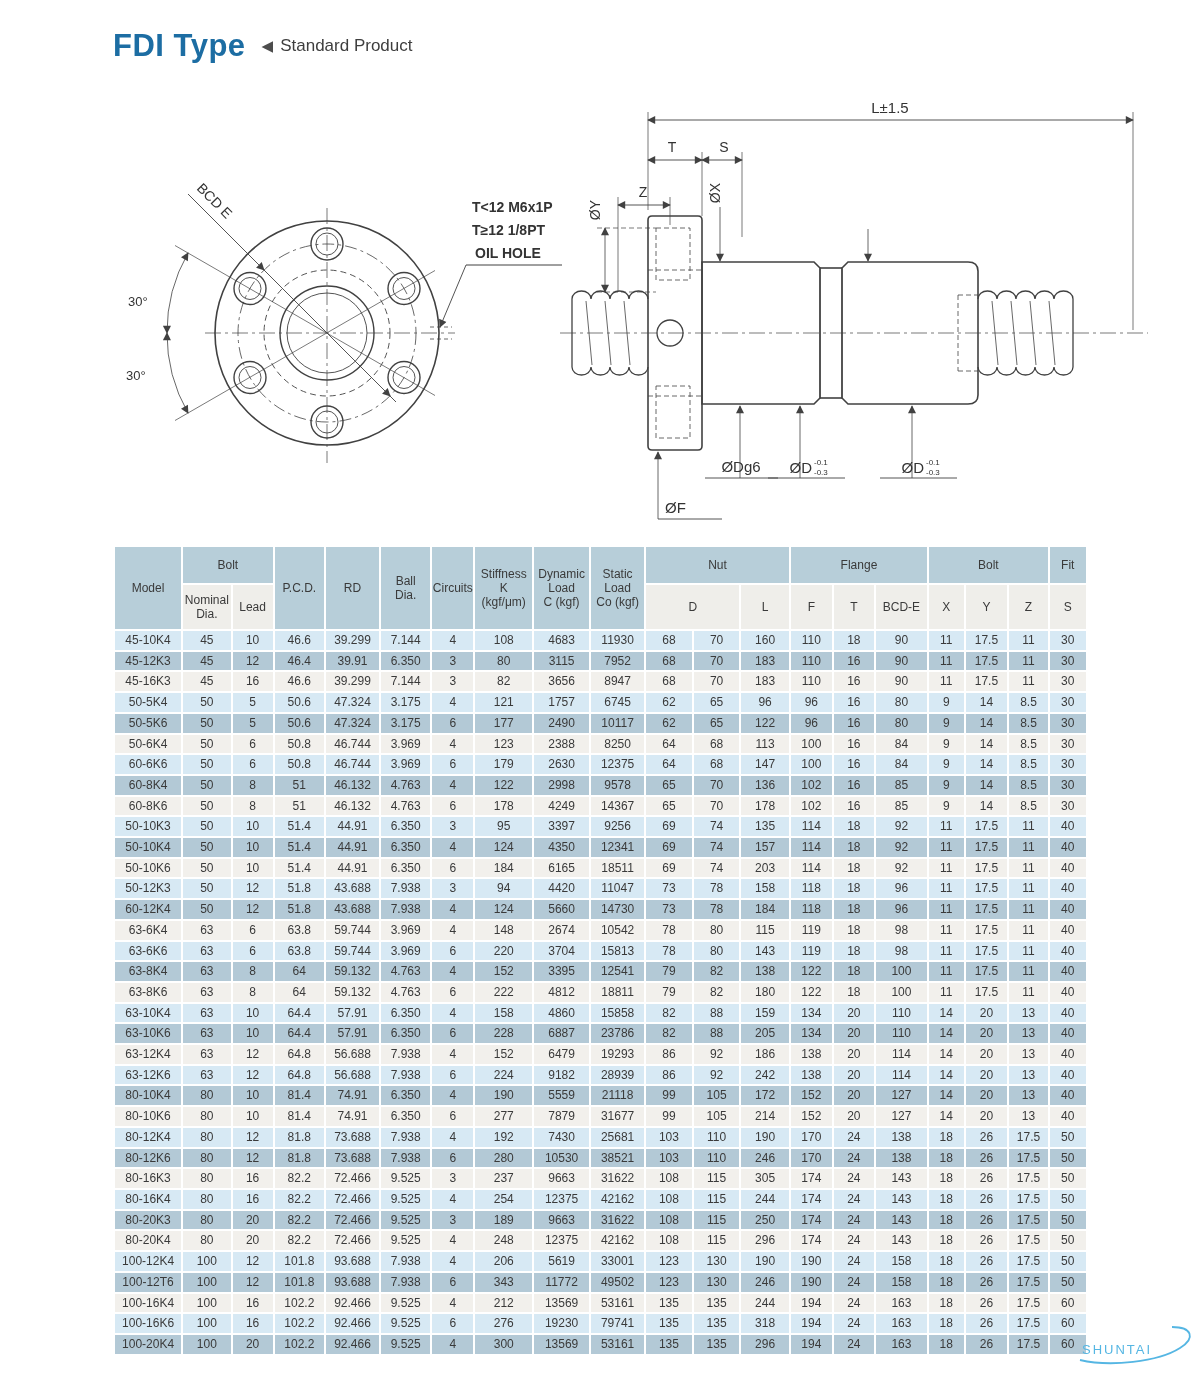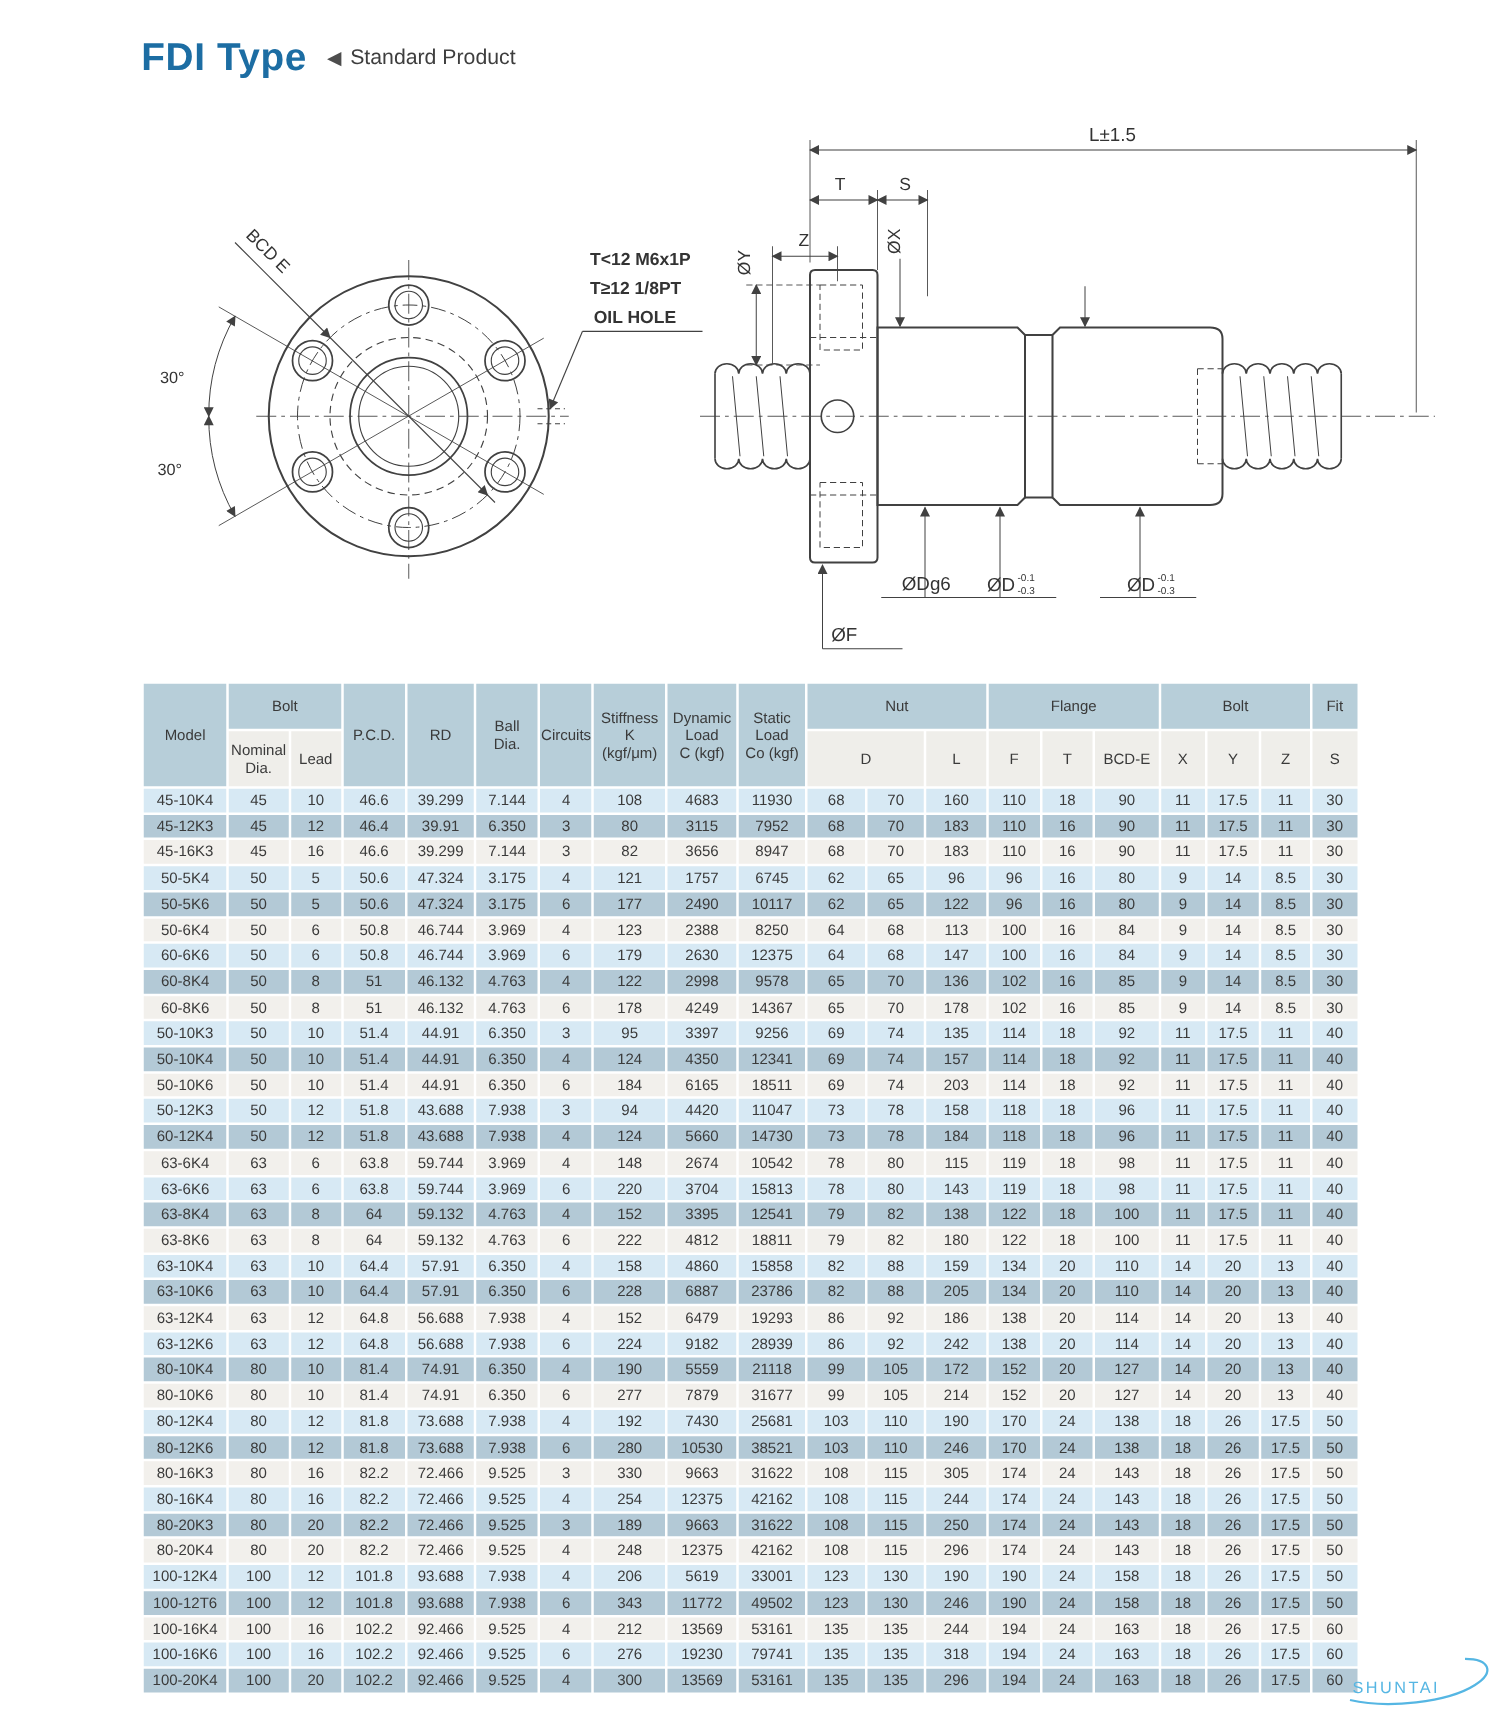--- a/index.html
+++ b/index.html
@@ -819,21 +819,21 @@
             <td>50</td>
           </tr>
           <tr class="r2">
             <td class="model">80-16K3</td>
             <td>80</td>
             <td>16</td>
             <td>82.2</td>
             <td>72.466</td>
             <td>9.525</td>
             <td>3</td>
-            <td>330</td>
+            <td>237</td>
             <td>9663</td>
             <td>31622</td>
             <td>108</td>
             <td>115</td>
             <td>305</td>
             <td>174</td>
             <td>24</td>
             <td>143</td>
             <td>18</td>
             <td>26</td>

